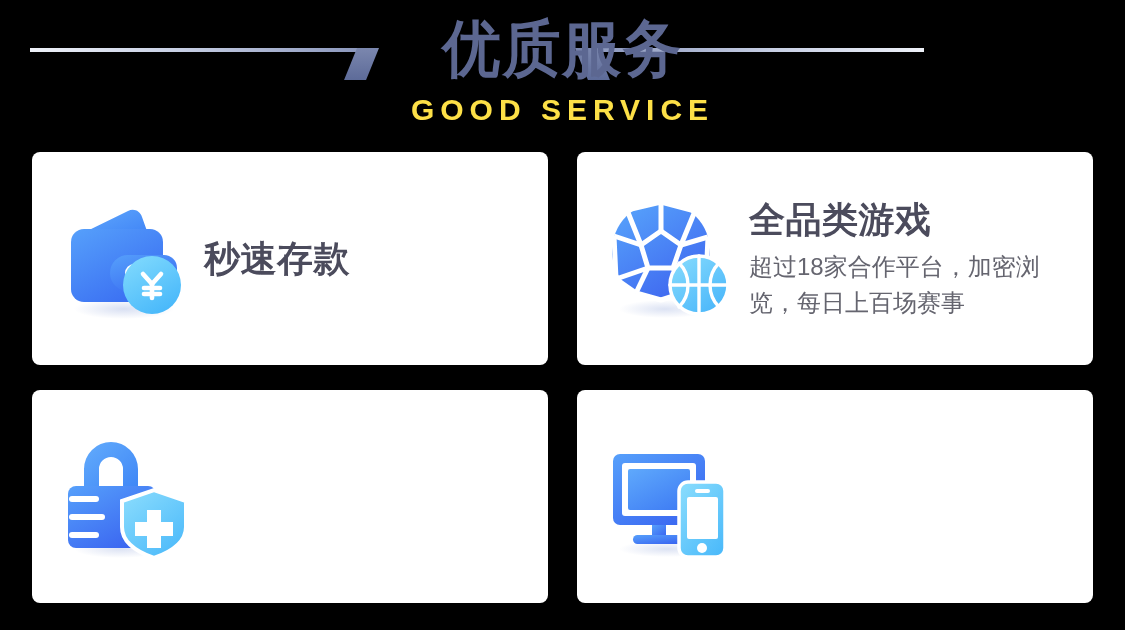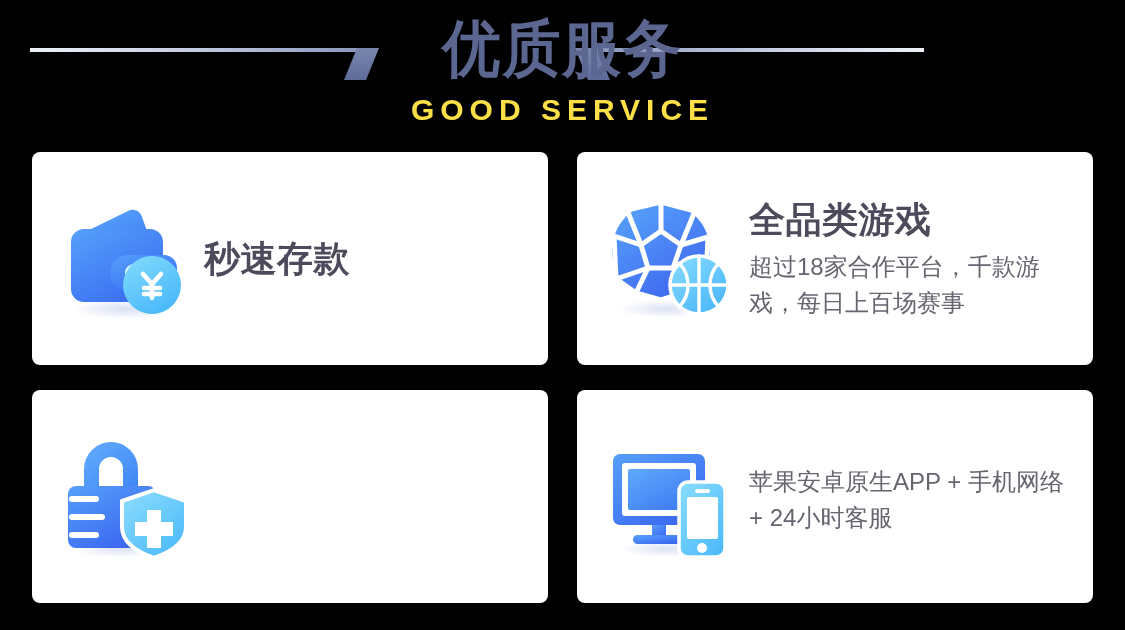--- a/index.html
+++ b/index.html
@@ -236,21 +236,21 @@
         <g stroke="#ffffff" stroke-width="3.4" fill="none" stroke-linecap="round">
           <path d="M96 63 L96 121"></path>
           <path d="M67 92 L125 92"></path>
           <path d="M76 70 C88 82 88 102 76 114"></path>
           <path d="M116 70 C104 82 104 102 116 114"></path>
         </g>
       </svg>
     </div>
     <div class="card-text">
       <div class="card-title">全品类游戏</div>
-      <div class="card-desc">超过18家合作平台，千款游戏，每日上百场赛事</div>
+      <div class="card-desc">超过18家合作平台，加密浏览，每日上百场赛事</div>
     </div>
   </div>
 
   <div class="card two-line">
     <div class="card-icon">
       <svg viewBox="0 0 132 132" xmlns="http://www.w3.org/2000/svg">
         <defs>
           <linearGradient id="l-body" x1="0" y1="0" x2="0.75" y2="1">
             <stop offset="0%" stop-color="#56a0fb"></stop>
             <stop offset="100%" stop-color="#3a64f0"></stop>
@@ -309,17 +309,16 @@
         <rect x="25" y="38" width="62" height="41" rx="2" fill="url(#m-screen)"></rect>
         <rect x="49" y="94" width="14" height="13" fill="url(#m-frame)"></rect>
         <rect x="30" y="104" width="52" height="9" rx="4.5" fill="url(#m-frame)"></rect>
         <rect x="76" y="51" width="46" height="75" rx="9" fill="url(#m-phone)" stroke="#ffffff" stroke-width="3.5"></rect>
         <rect x="84" y="66" width="31" height="42" rx="2" fill="#ffffff"></rect>
         <rect x="92" y="58" width="15" height="4" rx="2" fill="#ffffff"></rect>
         <circle cx="99" cy="117" r="5" fill="#ffffff"></circle>
       </svg>
     </div>
     <div class="card-text">
-      <div class="card-desc">苹果安卓原生APP + 手机网络 + 24小时客服</div>
     </div>
   </div>
 
 </div>
 
 </body></html>

